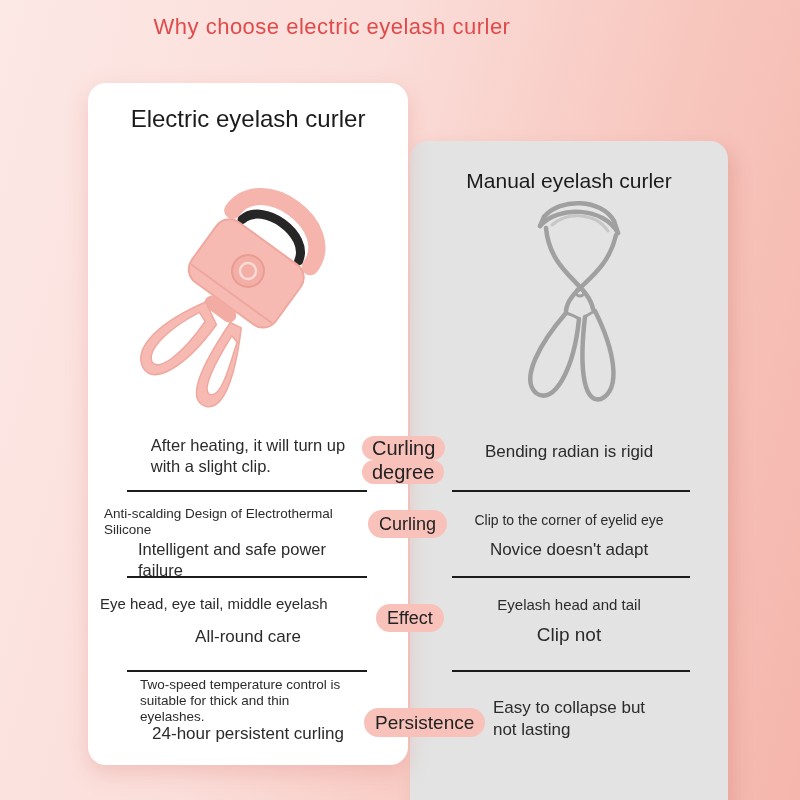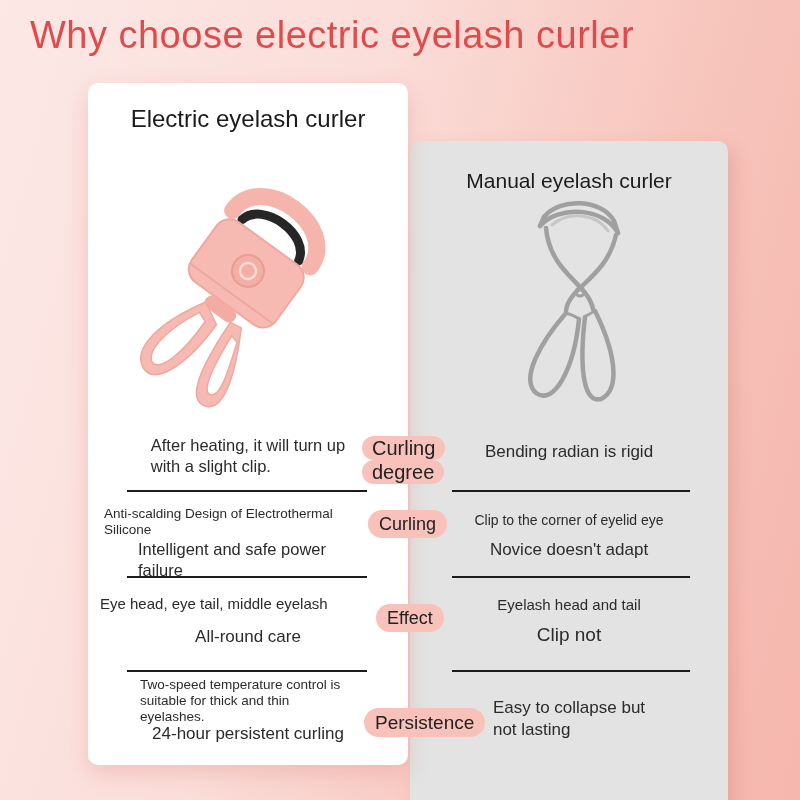--- a/index.html
+++ b/index.html
@@ -4,23 +4,23 @@
 <style>
   html,body{margin:0;padding:0;}
   .page{
     position:relative;width:800px;height:800px;overflow:hidden;
     font-family:"Liberation Sans", sans-serif;color:#2b2b2b;
     background:linear-gradient(105deg,#fce8e5 0%,#fbdeda 38%,#f7c5bc 72%,#f5b6ad 100%);
   }
   .t{white-space:pre-line;}
   .page-title{
     position:absolute;top:14px;left:0;width:664px;text-align:center;
-    font-size:38px;font-weight:500;color:#e04a4a;letter-spacing:.5px;
+    font-size:22px;font-weight:500;color:#e04a4a;letter-spacing:.5px;
   }
-  .card{position:absolute;border-radius:10px;}
+  .card{position:absolute;border-radius:18px;}
   .card-electric{
     left:88px;top:83px;width:320px;height:682px;background:#ffffff;z-index:1;
     box-shadow:0 8px 22px rgba(214,120,110,.28);
   }
   .card-manual{
     left:410px;top:141px;width:318px;height:718px;background:#e3e3e3;z-index:0;
     box-shadow:6px 8px 18px rgba(190,105,95,.25);
   }
   .card-title-electric{
     position:absolute;top:22px;left:0;width:100%;text-align:center;

